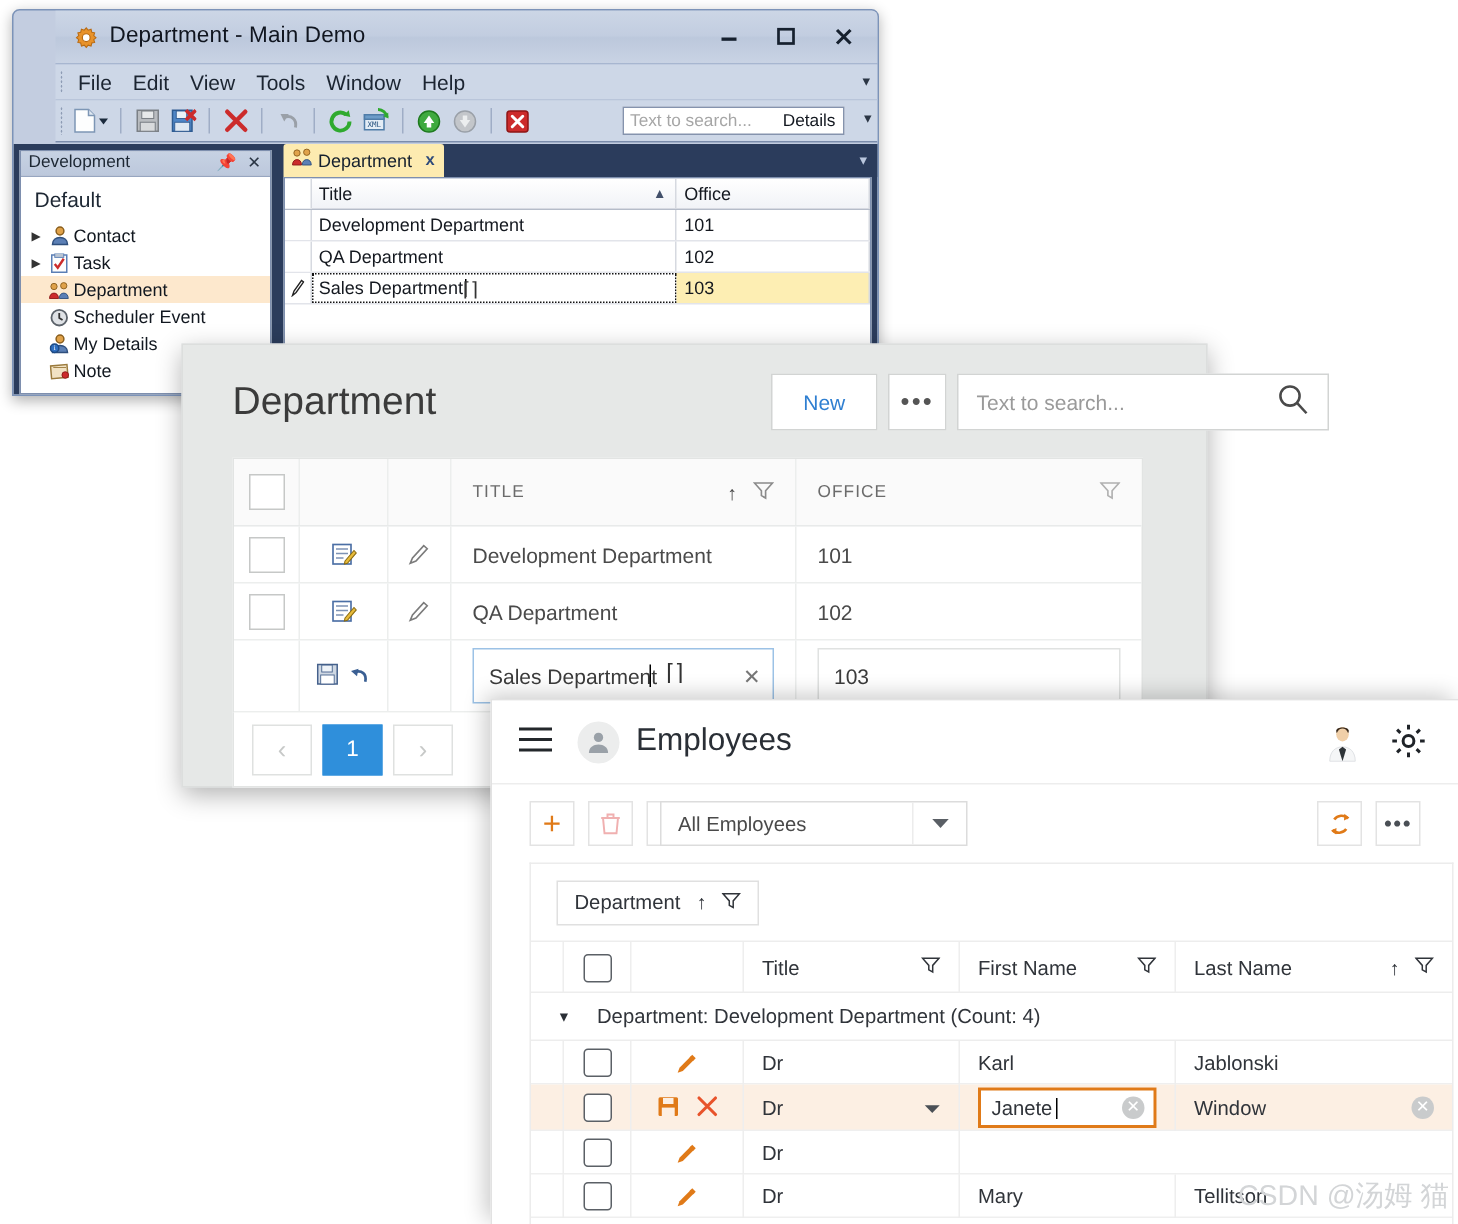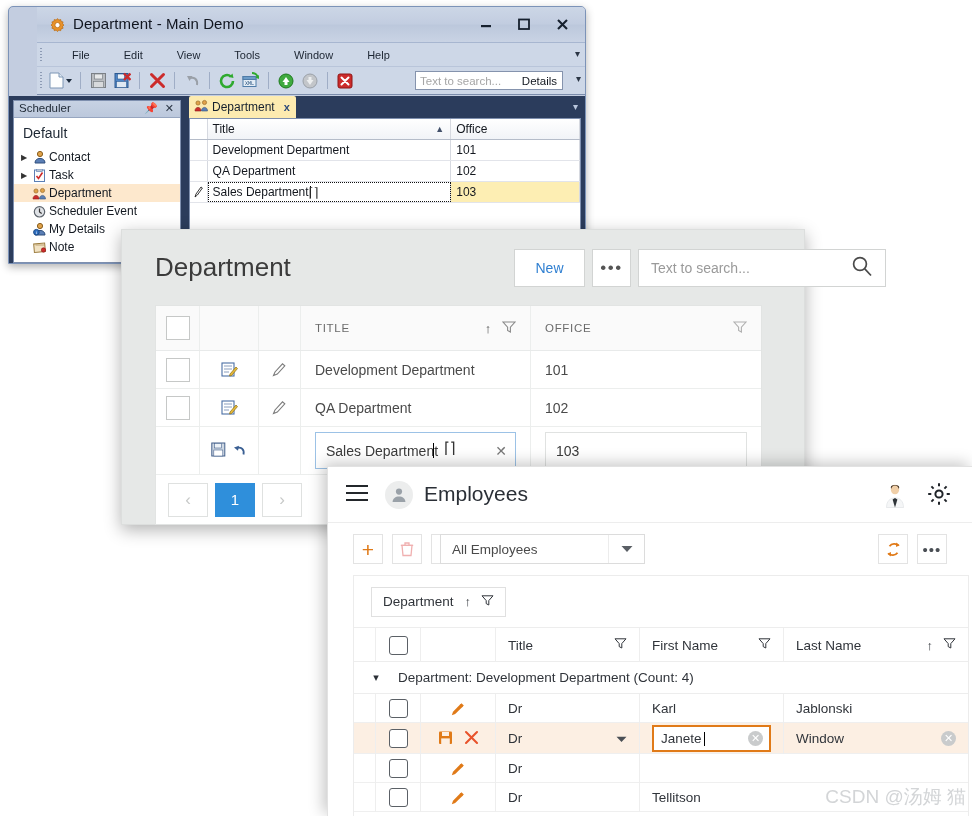--- a/index.html
+++ b/index.html
@@ -44,21 +44,21 @@
     border-bottom: 1px solid #b9c5da;
     display: flex; align-items: center;
   }
   .grip { width: 8px; height: 100%; position: relative; }
   .grip::before {
     content: ''; position: absolute; left: 3px; top: 4px; width: 2px; bottom: 4px;
     background-image: radial-gradient(circle, #8e9cb5 0.6px, transparent 0.7px);
     background-size: 2px 3px;
   }
   .w1-menu-item {
-    font-size: 11px; color: #1b2431; padding: 2px 7px; white-space: nowrap; margin-left: 20px;
+    font-size: 14px; color: #1b2431; padding: 2px 7px; white-space: nowrap;
   }
   .w1-menu-ovf { position: absolute; right: 5px; top: 5px; font-size: 10px; color:#2b3645; }
 
   .w1-toolbar {
     height: 28px; background: #cdd7e7; position: relative;
     border-bottom: 1px solid #7b8cab;
     display: flex; align-items: center;
   }
   .tb-sep { width: 1px; height: 17px; background: #9fadc6; margin: 0 5px; }
   .tb-ico { width: 24px; height: 22px; display:flex; align-items:center; justify-content:center; }
@@ -365,21 +365,21 @@
         <span class="w1-search-ph" title="Text to search...">Text to search...</span>
         <span class="w1-search-btn">Details</span>
       </div>
       <span class="w1-tb-ovf">▾</span>
     </div>
 
     <div class="w1-body">
 
       <div class="w1-nav">
         <div class="w1-nav-cap">
-          <span class="w1-nav-cap-t">Scheduler</span>
+          <span class="w1-nav-cap-t">Development</span>
           <span class="w1-nav-cap-i" style="right:22px">📌</span>
           <span class="w1-nav-cap-i" style="right:6px">✕</span>
         </div>
         <div class="w1-nav-hdr">Default</div>
         <div class="w1-nav-list">
 
           <div class="w1-nav-item">
             <span class="w1-nav-exp">▶</span>
             <span class="w1-nav-ic">
               <svg width="14" height="14" viewBox="0 0 14 14">
@@ -832,20 +832,21 @@
         <div class="g3-c g3-chk">
             <span class="cbox3"></span>
           </div>
         <div class="g3-c g3-ic">
           <svg width="16" height="16" viewBox="0 0 16 16">
               <path d="M1.8 14.2 L3 10.8 L10.6 3.1 L12.9 5.4 L5.2 13z" fill="#e07a18"></path>
               <path d="M10.6 3.1 L12.9 5.4" stroke="#e07a18" stroke-width="2.6"></path>
             </svg>
         </div>
         <div class="g3-c g3-title">Dr</div>
+        <div class="g3-c g3-first">Mary</div>
         <div class="g3-c g3-last">Tellitson</div>
       </div>
     </div>
   </div>
 
   <div class="watermark">CSDN @汤姆 猫</div>
 
 </div>
 
 </body></html>

